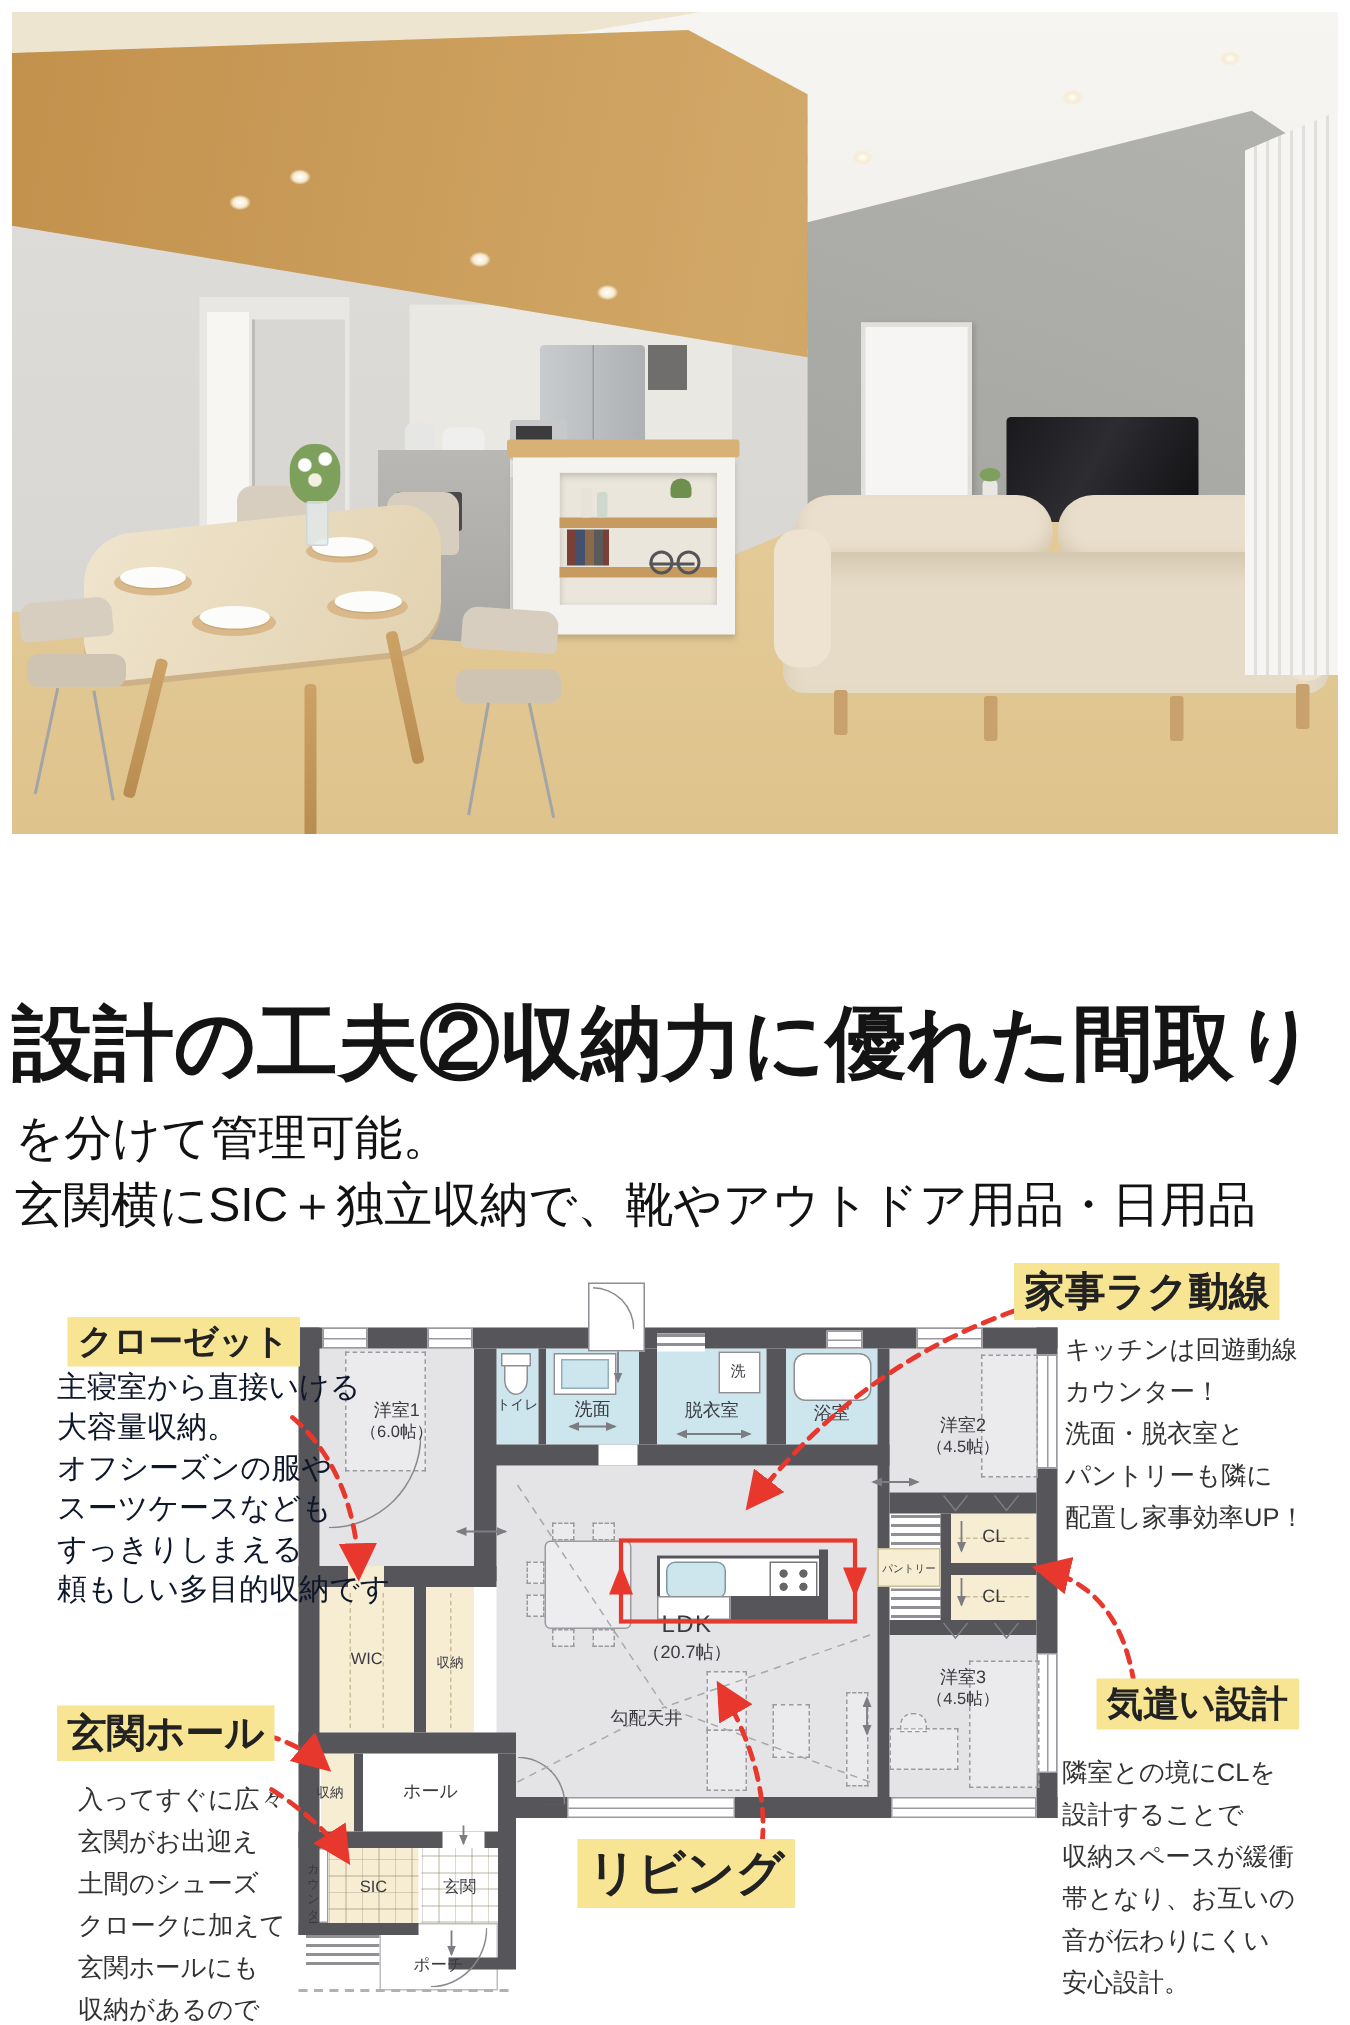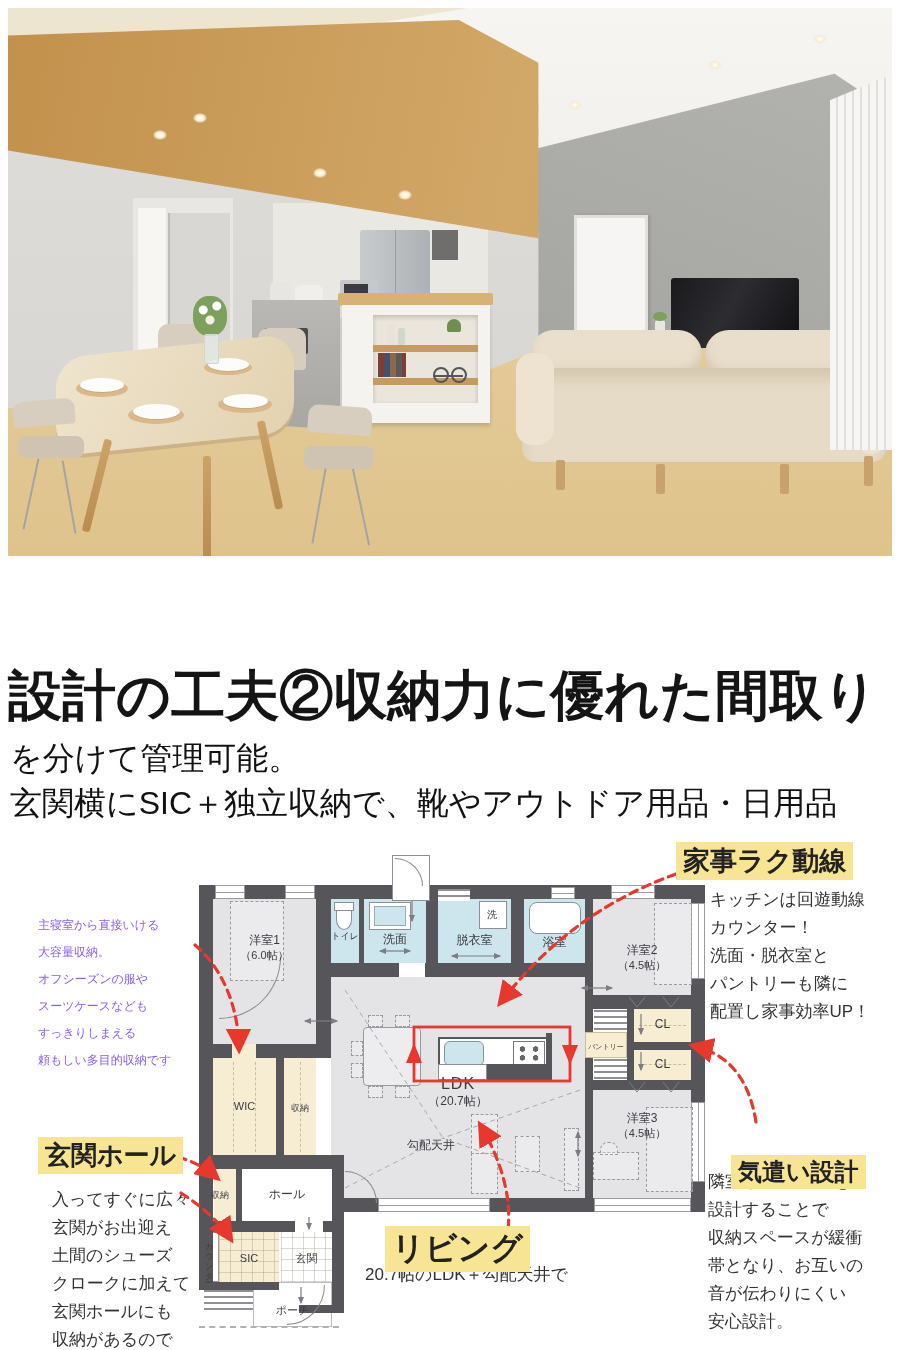--- a/index.html
+++ b/index.html
@@ -64,21 +64,21 @@
   .tleg{position:absolute;width:8px;background:linear-gradient(#cda266,#b98d52);border-radius:3px;}
   .chair-far{position:absolute;background:#d8cec0;border-radius:10px 10px 4px 4px;}
   .seat{position:absolute;background:#cfc4b2;border-radius:8px;}
   .cleg{position:absolute;width:2px;background:#a3a4a6;}
   
   .title{left:8px;top:660px;width:890px;font-family:"Liberation Serif","DejaVu Serif",serif;
          font-size:54px;font-weight:600;color:#141414;letter-spacing:0px;white-space:nowrap;}
   .subtitle{left:10px;top:736px;width:890px;font-size:32px;line-height:45px;color:#121212;}
   
   .hl{display:inline-block;background:#f7e594;color:#222;font-weight:bold;padding:1px 7px;white-space:nowrap;}
-  .note{line-height:27px;font-size:12px;color:#8b5cf6;}
+  .note{line-height:27px;font-size:20px;color:#0f172a;}
   .note2{line-height:28px;font-size:17px;color:#333;}
   
   .plan{left:199px;top:845px;width:506px;height:492px;}
   .w{position:absolute;background:#55555a;}
   .room{position:absolute;}
   .gray{background:#e4e4e7;}
   .blue{background:#cde6ee;}
   .cream{background:#f6edd3;}
   .white{background:#ffffff;}
   .tile{background-image:repeating-linear-gradient(0deg,rgba(140,130,105,.30) 0 1px,rgba(0,0,0,0) 1px 11px),
@@ -373,20 +373,21 @@
   <g stroke="#7c7c82" stroke-width="1" fill="none">
     <polyline points="629,997 637,1007 645,997"></polyline>
     <polyline points="663,997 671,1007 679,997"></polyline>
     <polyline points="629,1082 637,1092 645,1082"></polyline>
     <polyline points="663,1082 671,1092 679,1082"></polyline>
   </g>
 </svg>
 
 <div class="ylabel" style="left:45px;top:847px;font-size:23px;">
   <br>
+  <span class="hl" style="margin-top:4px;">クローゼット</span>
 </div>
 <div class="abs note" style="left:38px;top:912px;">
   <div>主寝室から直接いける</div>
   <div>大容量収納。</div>
   <div>オフシーズンの服や</div>
   <div>スーツケースなども</div>
   <div>すっきりしまえる</div>
   <div>頼もしい多目的収納です</div>
 </div>
 
@@ -411,24 +412,23 @@
   <div>クロークに加えて</div>
   <div>玄関ホールにも</div>
   <div>収納があるので</div>
 
 </div>
 
 <div class="ylabel" style="left:385px;top:1226px;font-size:32px;">
   <span class="hl">リビング</span>
 </div>
 <div class="abs note2" style="left:365px;top:1260px;line-height:30px;">
-  <div>20.7帖のLDK＋勾配天井で</div>
-</div>
-
-<div class="ylabel" style="left:731px;top:1119px;font-size:24px;margin-top:36px;">
+</div>
+
+<div class="ylabel" style="left:731px;top:1119px;font-size:24px;">
   <span class="hl">気遣い設計</span>
 </div>
 <div class="abs note2" style="left:708px;top:1168px;">
   <div>隣室との境にCLを</div>
   <div>設計することで</div>
   <div>収納スペースが緩衝</div>
   <div>帯となり、お互いの</div>
   <div>音が伝わりにくい</div>
   <div>安心設計。</div>
 </div>

